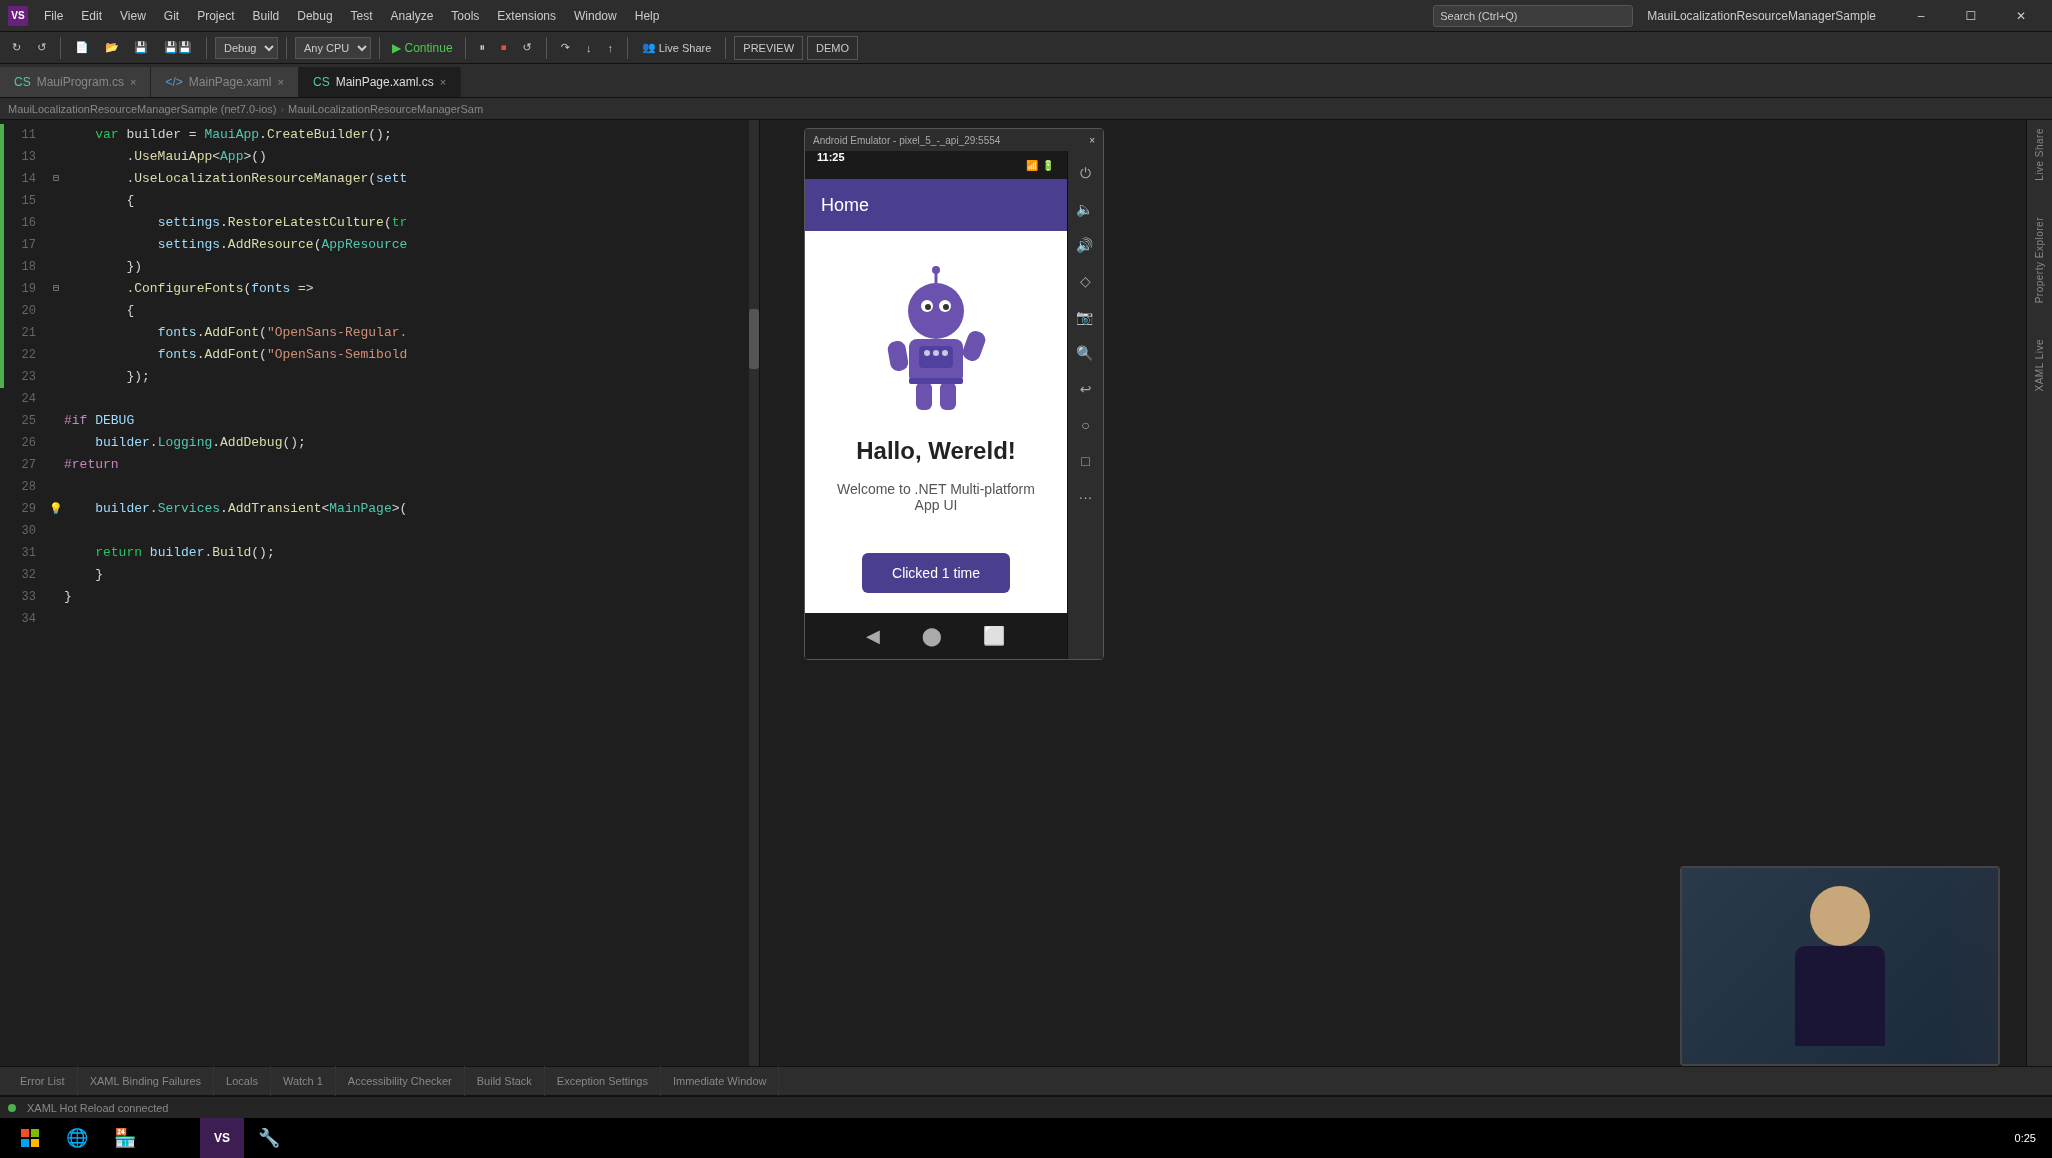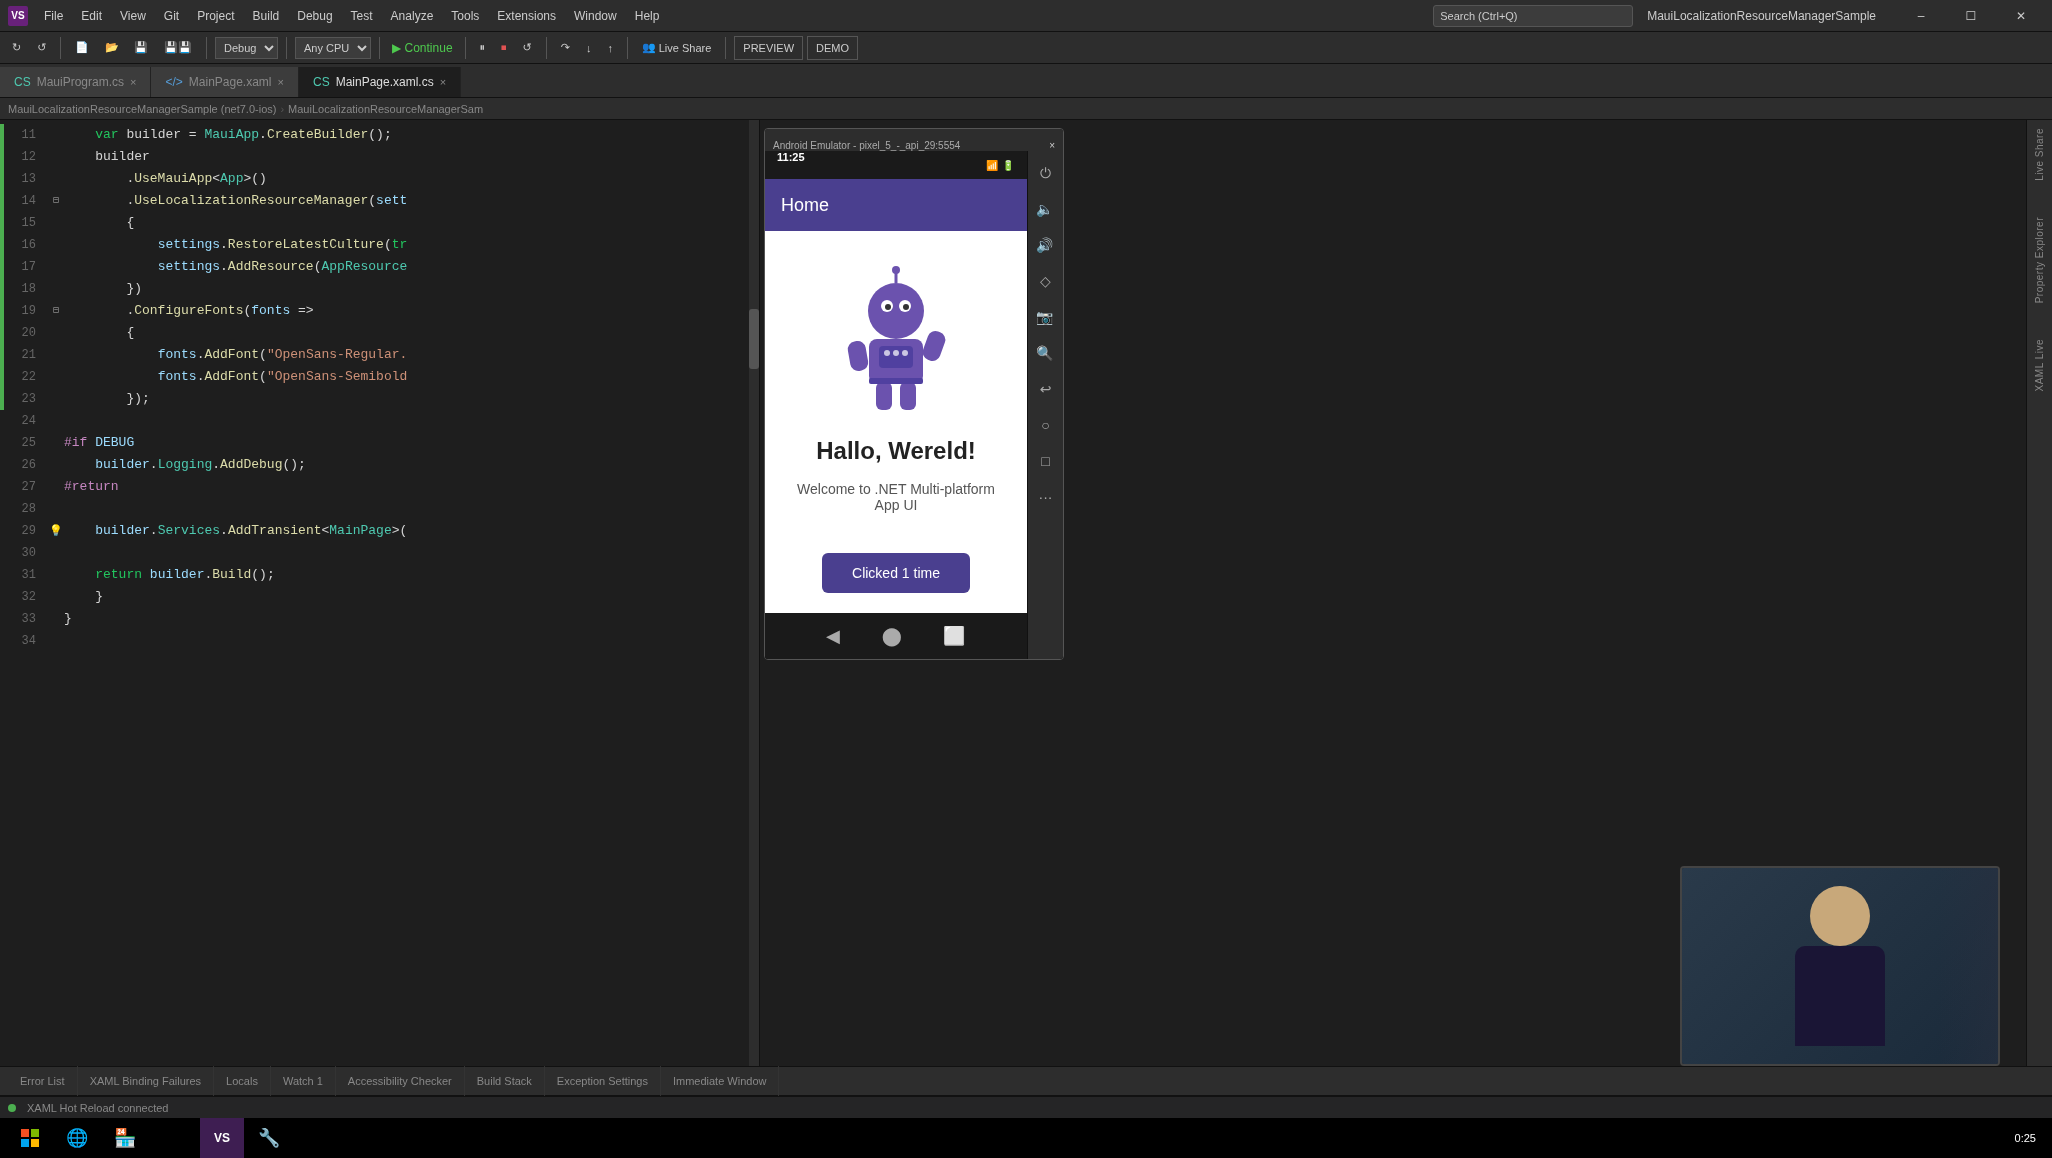--- a/index.html
+++ b/index.html
@@ -541,38 +541,32 @@
     <span class="close-x">×</span>
   </div>
 </div>
 
 <div class="breadcrumb-bar">
   <span>MauiLocalizationResourceManagerSample (net7.0-ios)</span>
   <span class="bc-sep">›</span>
   <span>MauiLocalizationResourceManagerSam</span>
 </div>
 
-<div class="main-content-area" style="height: calc(1158px - 32px - 32px - 34px - 22px - 30px - 22px - 40px); position: relative;">
+<div class="main-content-area" style="height: calc(1158px - 32px - 32px - 34px - 22px - 30px - 22px - 40px); position: relative; gap: 40px;">
 
   <div class="code-editor">
     <div class="code-lines">
 
       <div class="code-line" style="position:relative;">
         <div class="green-bar"></div>
         <span class="line-num">11</span>
         <span class="line-indicator"></span>
         <span class="code-text">    <span class="kw">var</span> builder = <span class="type">MauiApp</span>.<span class="method">CreateBuilder</span>();</span>
       </div>
 
-      <div class="code-line" style="position:relative;">
-        <div class="green-bar"></div>
-        <span class="line-num">12</span>
-        <span class="line-indicator"></span>
-        <span class="code-text">    builder</span>
-      </div>
 
       <div class="code-line" style="position:relative;">
         <div class="green-bar"></div>
         <span class="line-num">13</span>
         <span class="line-indicator"></span>
         <span class="code-text">        .<span class="method">UseMauiApp</span>&lt;<span class="type">App</span>&gt;()</span>
       </div>
 
       <div class="code-line" style="position:relative;">
         <div class="green-bar"></div>
@@ -716,21 +710,21 @@
       <div class="scrollbar-thumb"></div>
     </div>
   </div>
 
   <div class="right-panel" style="flex:1;display:flex;flex-direction:row;position:relative;">
 
     <div style="flex:1;display:flex;flex-direction:column;align-items:flex-start;padding:4px;">
 
       <div style="width:300px;background:#1a1a1a;border:1px solid #555;border-radius:4px;overflow:hidden;margin-top:4px;">
 
-        <div style="height:22px;background:#2d2d2d;display:flex;align-items:flex-end;padding:0 8px;font-size:10px;color:#999;gap:6px;">
+        <div style="height:22px;background:#2d2d2d;display:flex;align-items:center;padding:0 8px;font-size:10px;color:#999;gap:6px;">
           <span style="font-size:10px;color:#aaa;flex:1;">Android Emulator - pixel_5_-_api_29:5554</span>
           <span style="cursor:pointer;color:#ccc;">×</span>
         </div>
 
         <div style="background:#1a1a1a;display:flex;flex-direction:row;">
 
           <div style="flex:1;display:flex;flex-direction:column;">
 
             <div class="phone-status-bar">
               <span>11:25</span>

